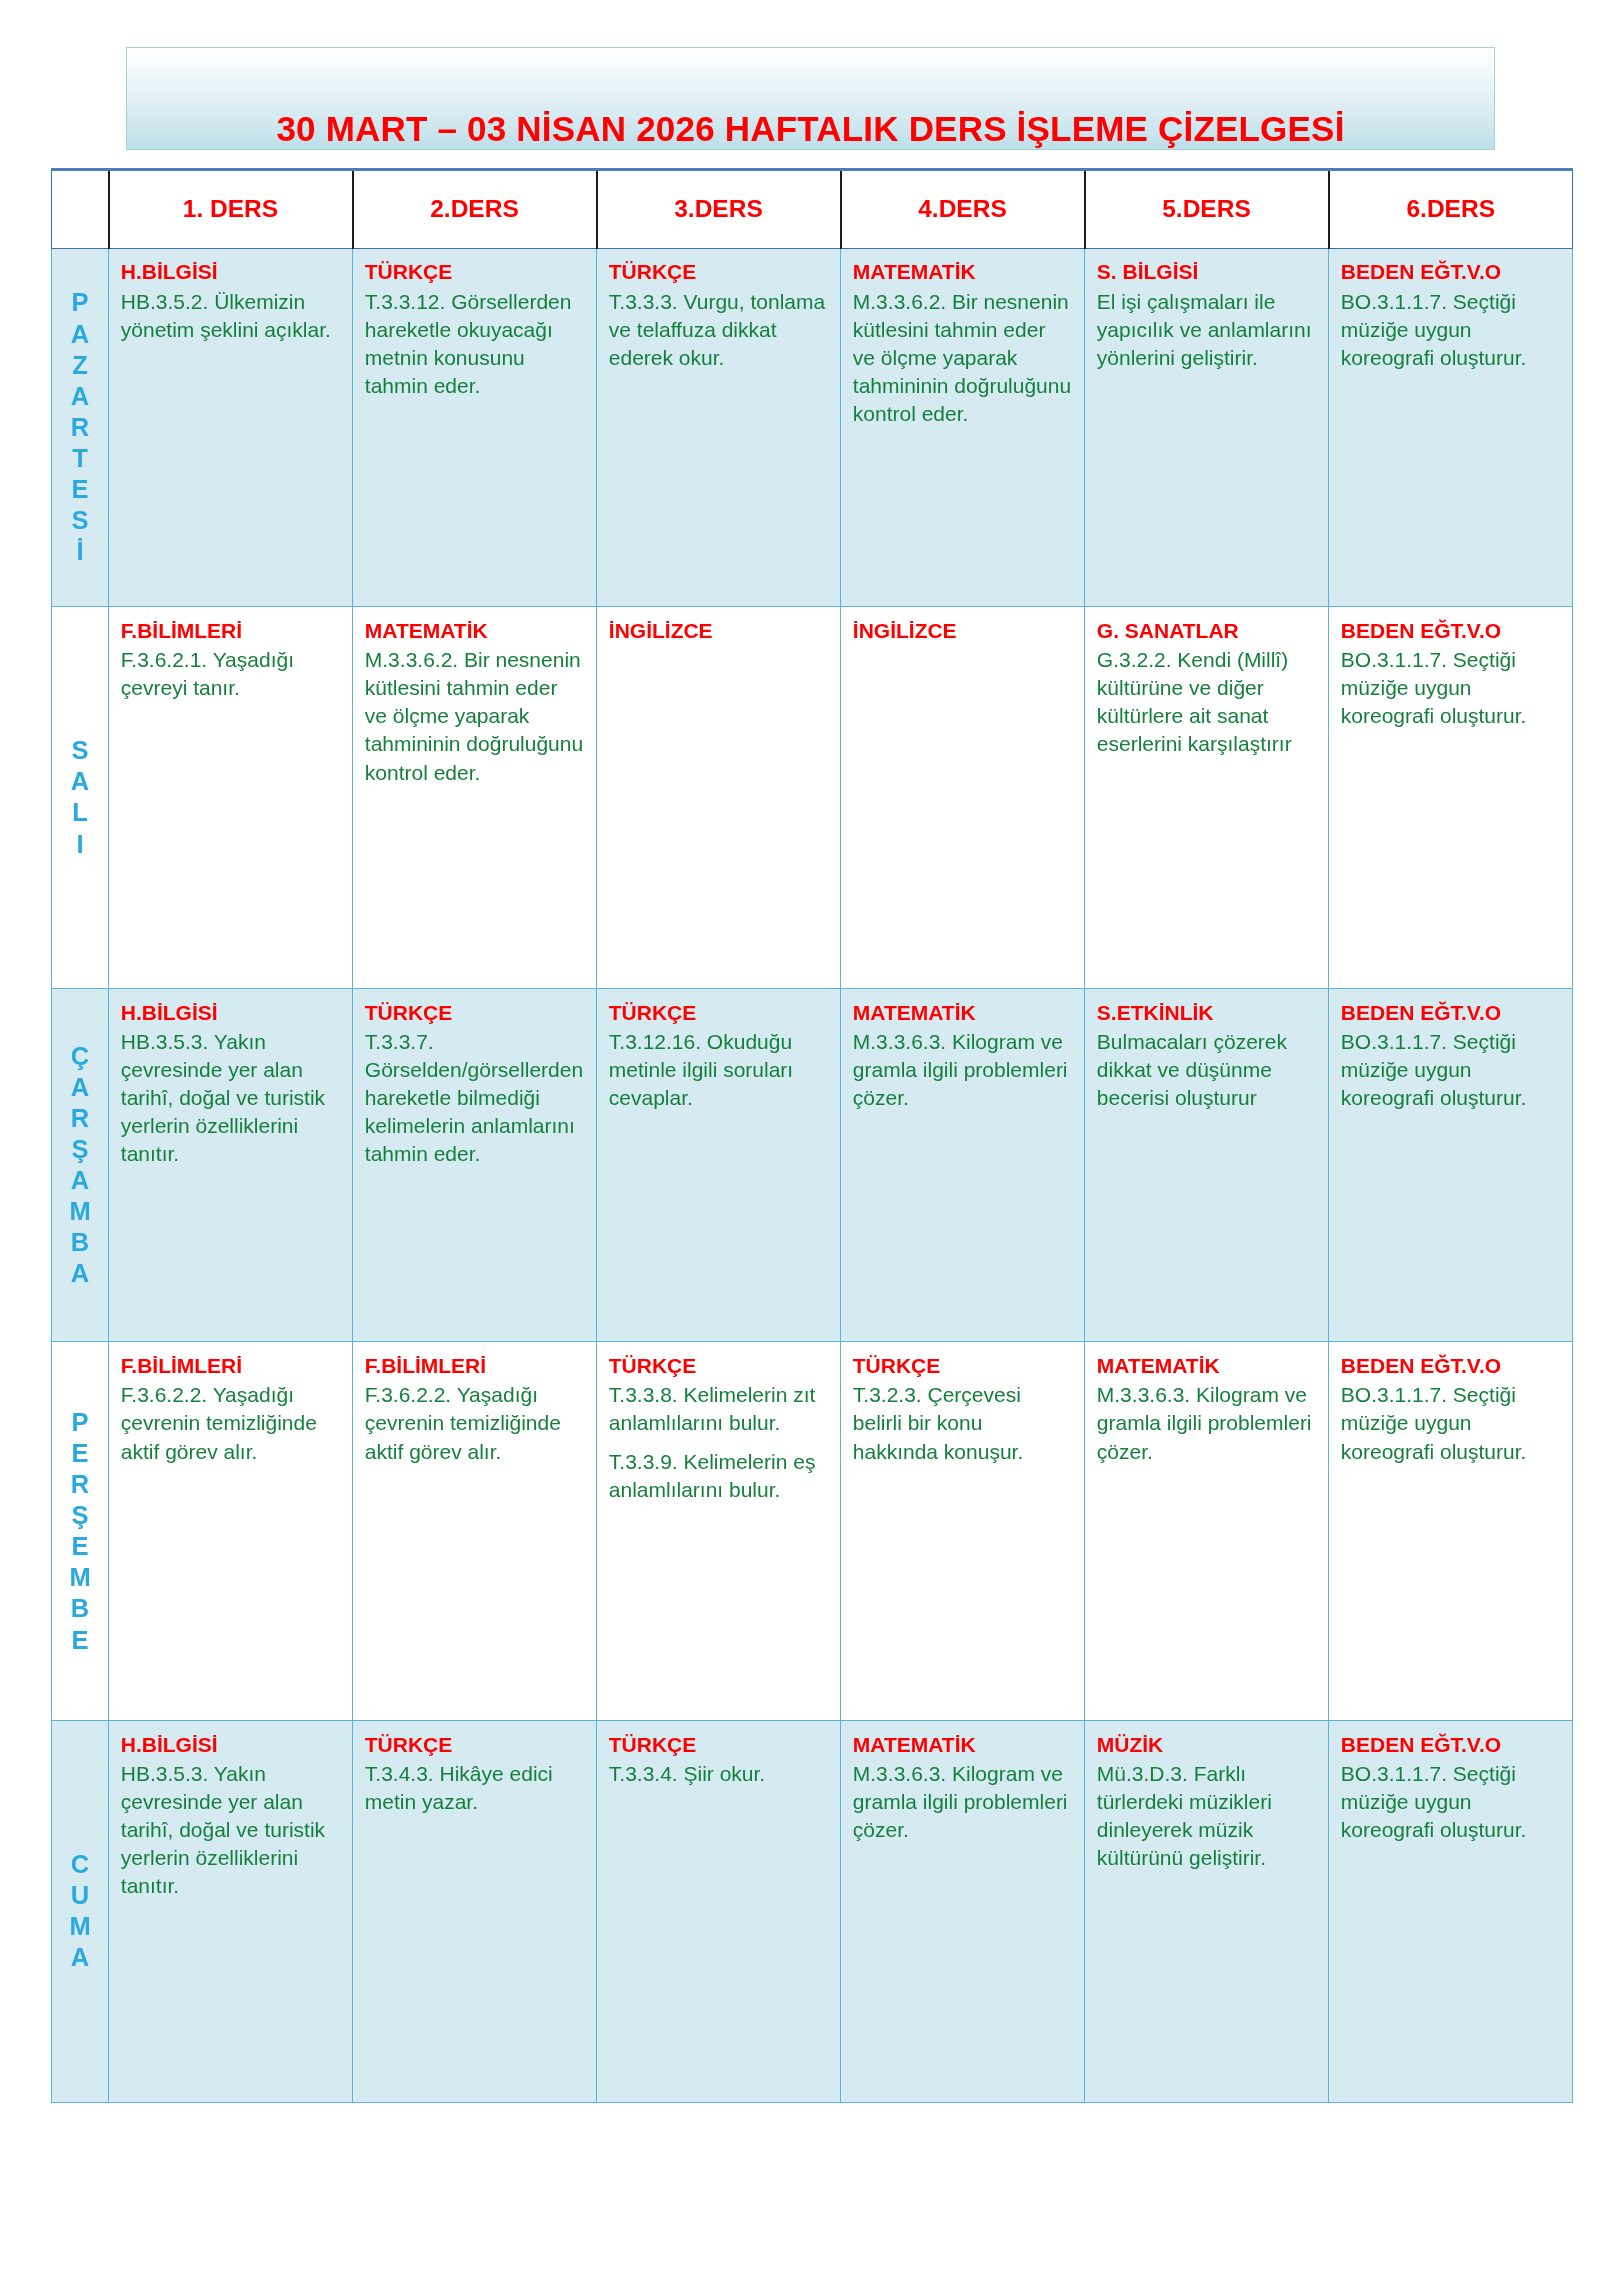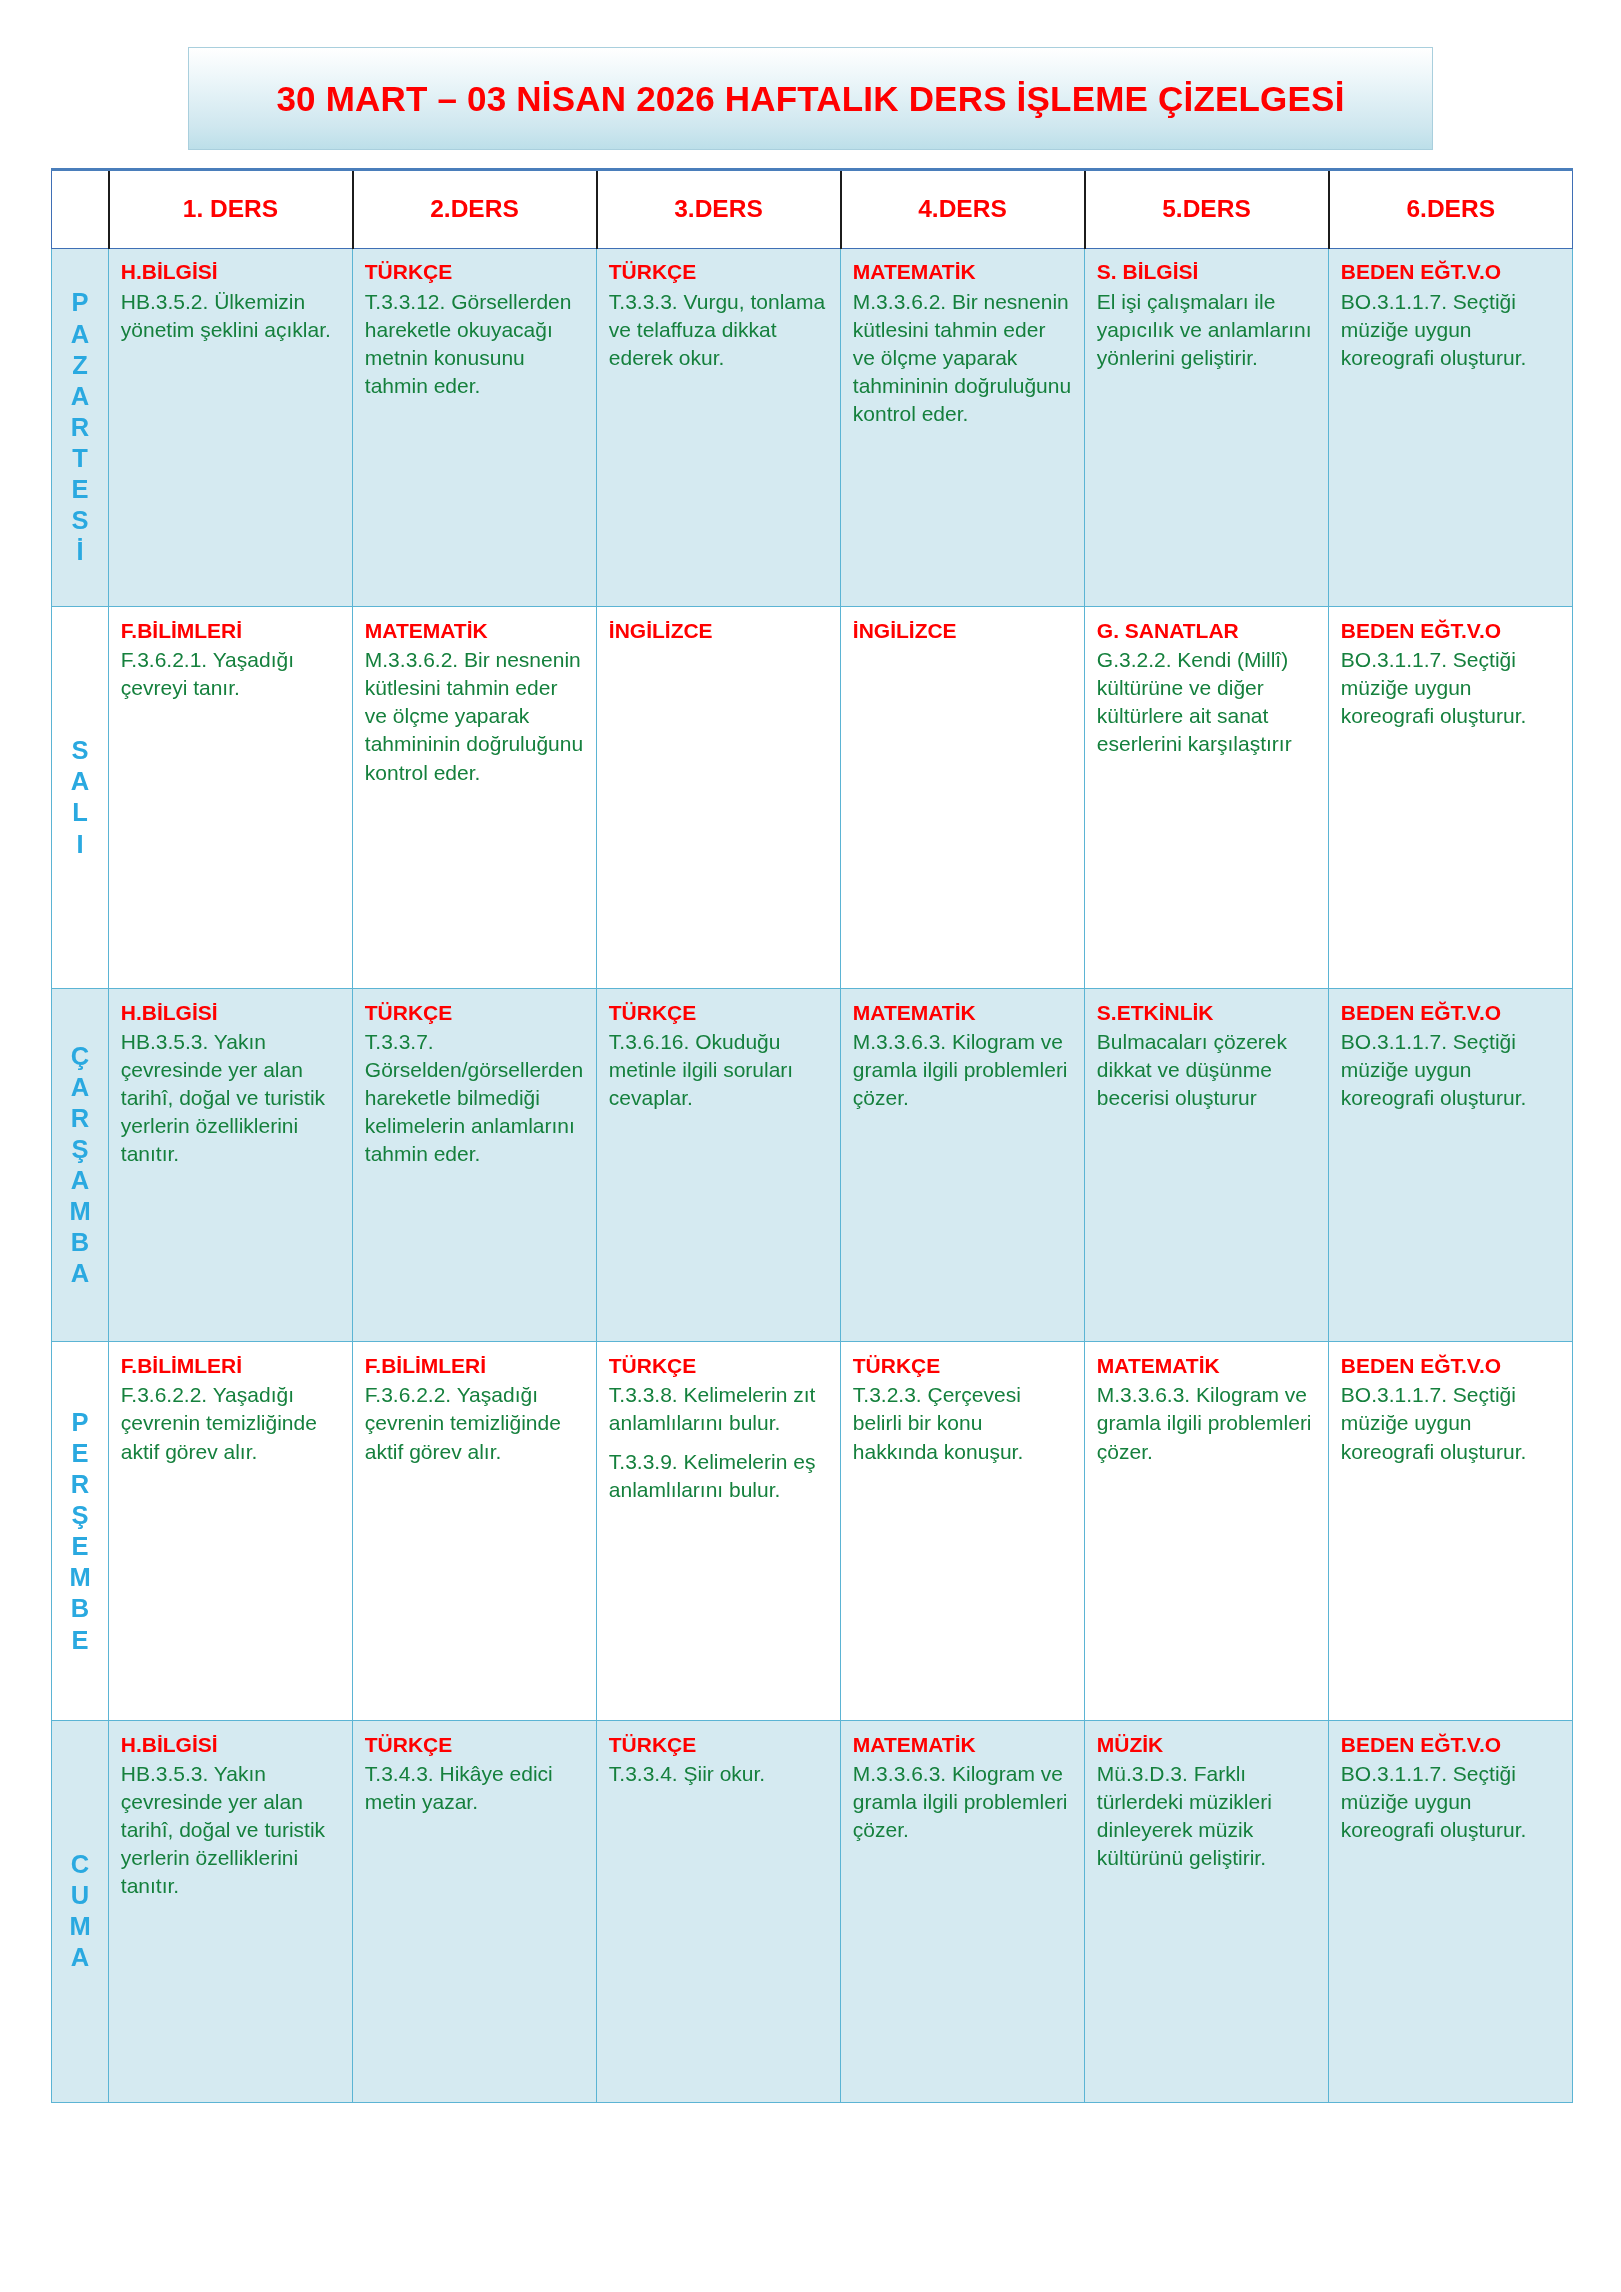--- a/index.html
+++ b/index.html
@@ -17,28 +17,28 @@
   .page {
     position: relative;
     width: 1621px;
     height: 2293px;
     box-sizing: border-box;
     padding: 47px 51px 0 51px;
   }
 
   
   .title-banner {
-    width: 1245px;
+    width: 1369px;
     height: 103px;
     margin: 0 auto;
     border: 1px solid #a9cfdd;
     box-sizing: border-box;
     background: linear-gradient(to bottom, #ffffff 0%, #eef7fa 28%, #cfe7ef 78%, #bcdfe9 100%);
     display: flex;
-    align-items: center;
+    align-items: flex-end;
     justify-content: center;
   }
   .title-text {
     color: #ff0000;
     font-weight: bold;
     font-size: 35px;
     letter-spacing: 0.2px;
     white-space: nowrap;
   }
 
@@ -251,21 +251,21 @@
           <td>
             <span class="subject">H.BİLGİSİ</span>
             <span class="objective">HB.3.5.3. Yakın çevresinde yer alan tarihî, doğal ve turistik yerlerin özelliklerini tanıtır.</span>
           </td>
           <td>
             <span class="subject">TÜRKÇE</span>
             <span class="objective">T.3.3.7. Görselden/görsellerden hareketle bilmediği kelimelerin anlamlarını tahmin eder.</span>
           </td>
           <td>
             <span class="subject">TÜRKÇE</span>
-            <span class="objective">T.3.6.16. Okuduğu metinle ilgili soruları cevaplar.</span>
+            <span class="objective">T.3.12.16. Okuduğu metinle ilgili soruları cevaplar.</span>
           </td>
           <td>
             <span class="subject">MATEMATİK</span>
             <span class="objective">M.3.3.6.3. Kilogram ve gramla ilgili problemleri çözer.</span>
           </td>
           <td>
             <span class="subject">S.ETKİNLİK</span>
             <span class="objective">Bulmacaları çözerek dikkat ve düşünme becerisi oluşturur</span>
           </td>
           <td>

